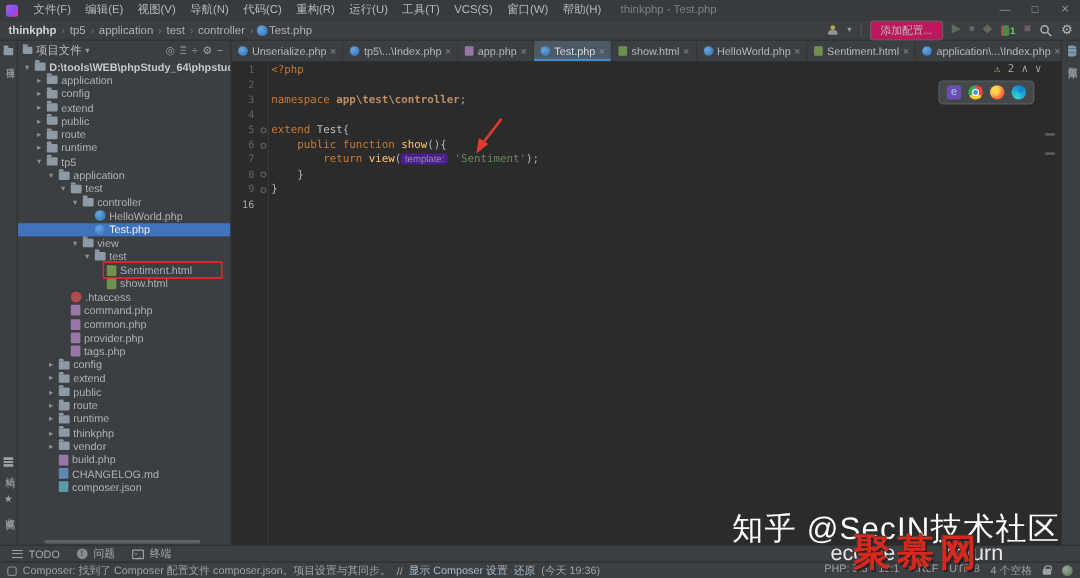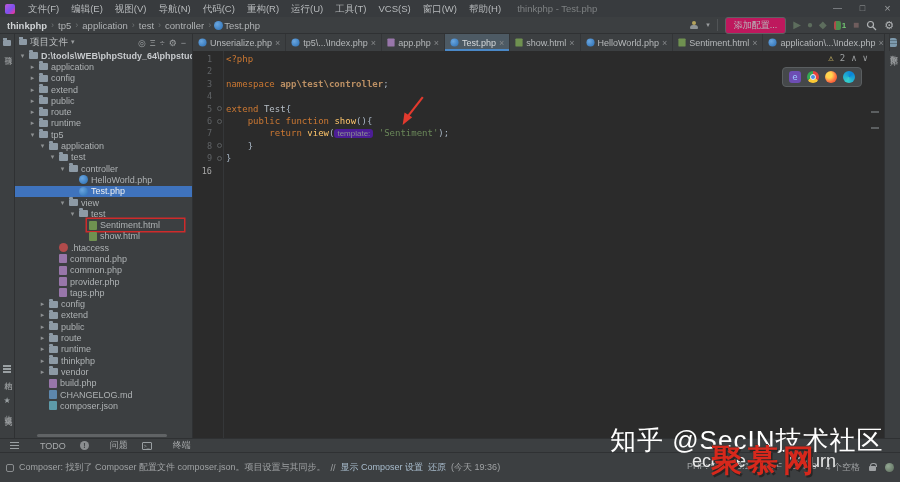--- a/index.html
+++ b/index.html
@@ -118,29 +118,29 @@
   .b-chrome::after{content:"";position:absolute;inset:3px;border-radius:50%;background:#4a90e2;border:1px solid #eee;}
   .b-ff{background:radial-gradient(circle at 35% 35%,#ffd54f 0 25%,#ff7043 60%,#e64a19);}
   .b-edge{background:conic-gradient(from 200deg,#35d0cb,#0883d9 55%,#35d0cb);}
   .mark{position:absolute;right:5px;width:8px;height:2px;background:#5c5f61;z-index:2;}
   .arrowsvg{position:absolute;left:0;top:0;width:100%;height:100%;z-index:4;pointer-events:none;}
 
   .rstripe{width:16px;background:#3c3f41;border-left:1px solid #2f3133;display:flex;flex-direction:column;align-items:center;padding-top:4px;flex:none;}
 
   
   .toolrow{height:14px;background:#3c3f41;border-top:1px solid #2f3133;display:flex;align-items:center;gap:14px;padding:0 10px;font-size:9px;color:#a8abad;flex:none;}
-  .brb{display:flex;align-items:center;gap:21px;}
+  .brb{display:flex;align-items:center;gap:5px;}
   .bic2{flex:none;}
   .todo-icon{width:9px;height:8px;background:repeating-linear-gradient(#9aa0a3 0 1px,transparent 1px 3px);}
   .problems-icon{width:9px;height:9px;border-radius:50%;background:#8a8d8f;color:#3c3f41;font-size:7px;line-height:9px;text-align:center;font-weight:bold;}
   .problems-icon::before{content:"!";}
   .terminal-icon{width:10px;height:8px;border:1px solid #9aa0a3;border-radius:1px;color:#9aa0a3;font-size:5px;line-height:6px;padding-left:1px;}
   .terminal-icon::before{content:">_";}
 
-  .statusbar{height:30px;background:#3c3f41;border-top:1px solid #2f3133;display:flex;align-items:center;padding:0 6px;font-size:9px;color:#9fa2a4;flex:none;gap:5px;white-space:nowrap;}
+  .statusbar{height:14px;background:#3c3f41;border-top:1px solid #2f3133;display:flex;align-items:center;padding:0 6px;font-size:9px;color:#9fa2a4;flex:none;gap:5px;white-space:nowrap;}
   .swin{width:8px;height:8px;border:1px solid #8a8d8f;border-radius:2px;flex:none;}
   .sb-link{color:#a8bccd;}
   .sb-right{margin-left:auto;display:flex;gap:9px;align-items:center;}
   .lock{width:7px;height:5px;background:#9fa2a4;border-radius:1px;position:relative;margin-top:2px;flex:none;}
   .lock::before{content:"";position:absolute;top:-3px;left:1px;width:5px;height:3px;border:1px solid #9fa2a4;border-bottom:none;border-radius:3px 3px 0 0;}
   .sic{width:9px;height:9px;border-radius:50%;background:radial-gradient(circle at 35% 35%,#93a893,#5b6b5b);flex:none;}
 
   
   .wm-zhihu{position:absolute;left:610px;top:423px;font-size:26px;color:#fff;z-index:60;letter-spacing:1px;white-space:nowrap;}
   .wm-frag-l{position:absolute;left:692px;top:451px;font-size:18px;color:#e8e8e8;z-index:55;}

